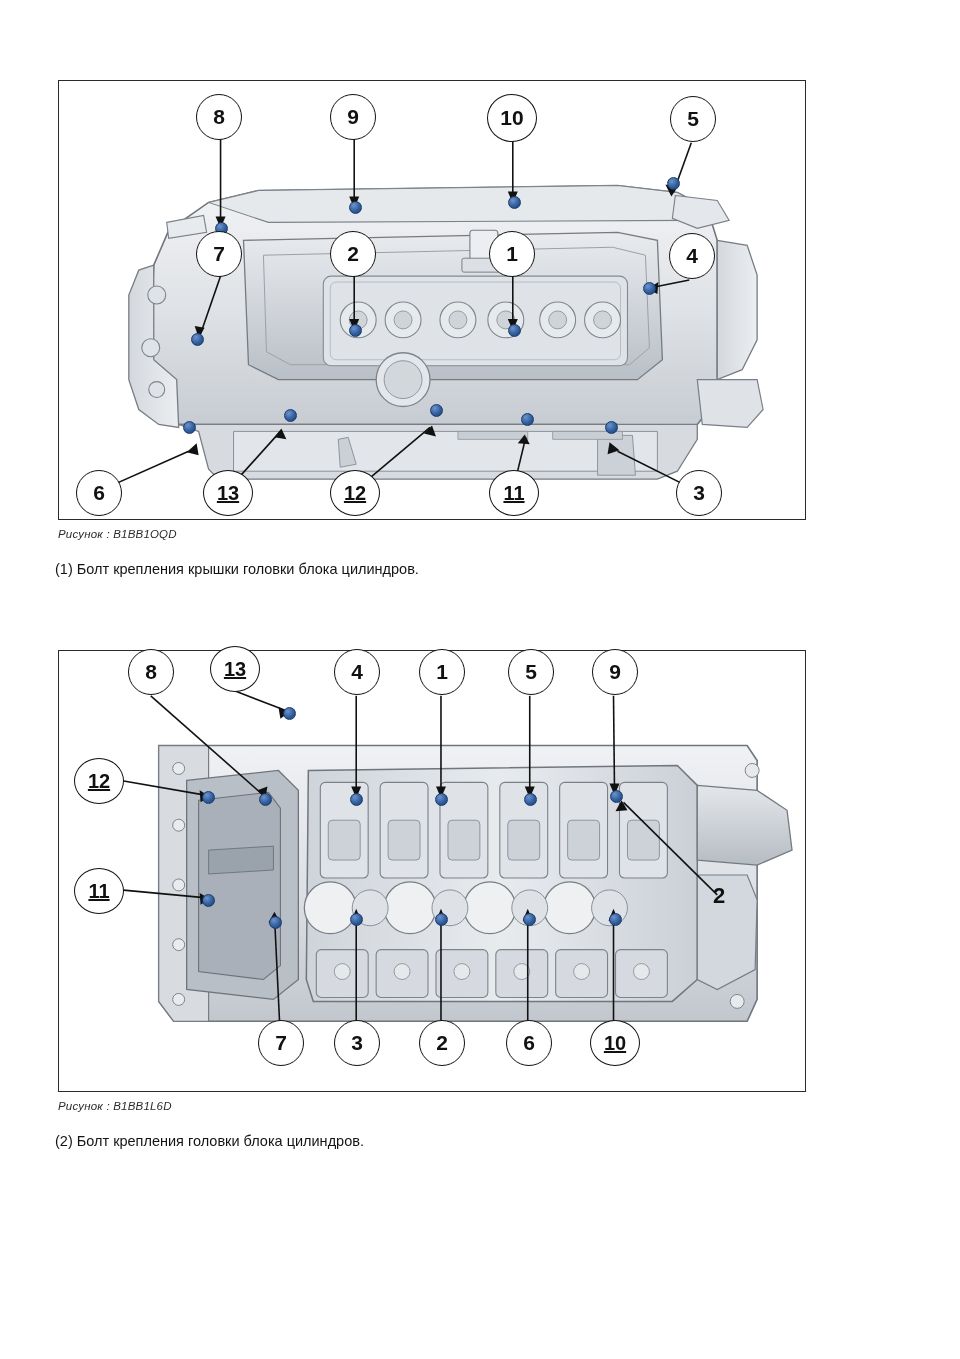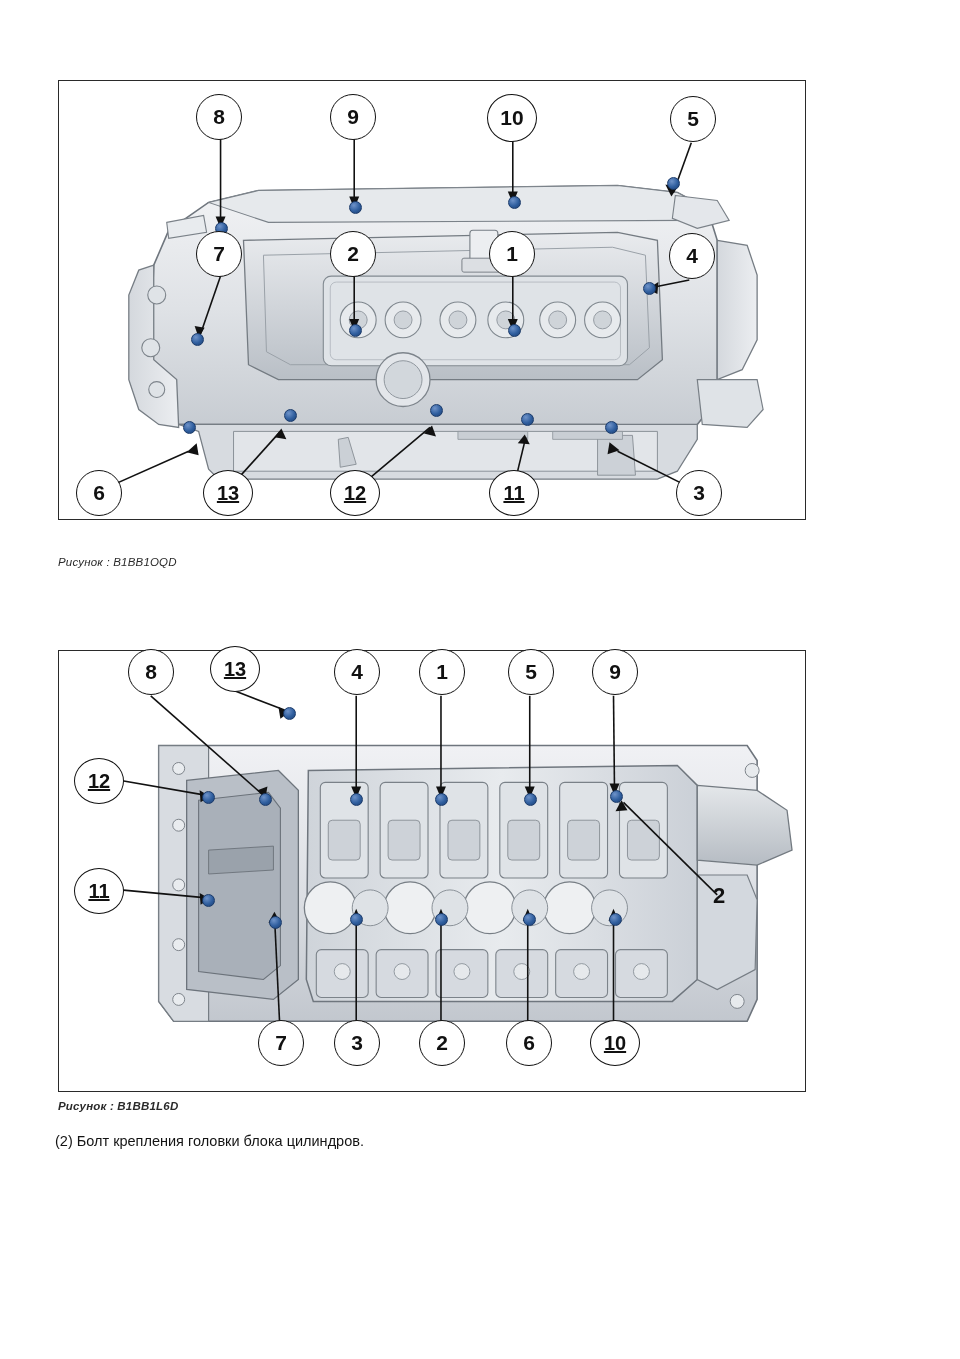--- a/index.html
+++ b/index.html
@@ -73,22 +73,22 @@
   }
 
   
   .fig-caption {
     position: absolute;
     font-size: 11.5px;
     font-style: italic;
     color: #2b2b2b;
     letter-spacing: 0.2px;
   }
-  #caption-1 { left: 58px; top: 528px; margin-top: 28px; }
-  #caption-2 { left: 58px; top: 1100px; font-weight: bold; }
+  #caption-1 { left: 58px; top: 528px; }
+  #caption-2 { left: 58px; top: 1100px; }
 
   .body-note {
     position: absolute;
     font-size: 14.5px;
     color: #141414;
   }
   #note-1 { left: 55px; top: 561px; }
   #note-2 { left: 55px; top: 1133px; }
 
   .section-heading {
@@ -240,20 +240,21 @@
 
     <div class="callout" style="left:17px; top:389px; width:46px; height:46px;">6</div>
     <div class="callout small" style="left:144px; top:389px; width:50px; height:46px;">13</div>
     <div class="callout small" style="left:271px; top:389px; width:50px; height:46px;">12</div>
     <div class="callout small" style="left:430px; top:389px; width:50px; height:46px;">11</div>
     <div class="callout" style="left:617px; top:389px; width:46px; height:46px;">3</div>
   </div>
 
   <div class="fig-caption" id="caption-1">Рисунок : B1BB1OQD</div>
 
+  <div class="body-note" id="note-1">(1) Болт крепления крышки головки блока цилиндров.</div>
 
 
   <div class="figure-box" id="figure-2">
     <div class="fig-canvas">
       <svg viewBox="0 0 748 442" preserveAspectRatio="none" aria-hidden="true">
         <defs>
           <linearGradient id="h1" x1="0" y1="0" x2="0" y2="1">
             <stop offset="0" stop-color="#f0f1f4"></stop>
             <stop offset="0.55" stop-color="#dcdfe4"></stop>
             <stop offset="1" stop-color="#c2c7ce"></stop>

